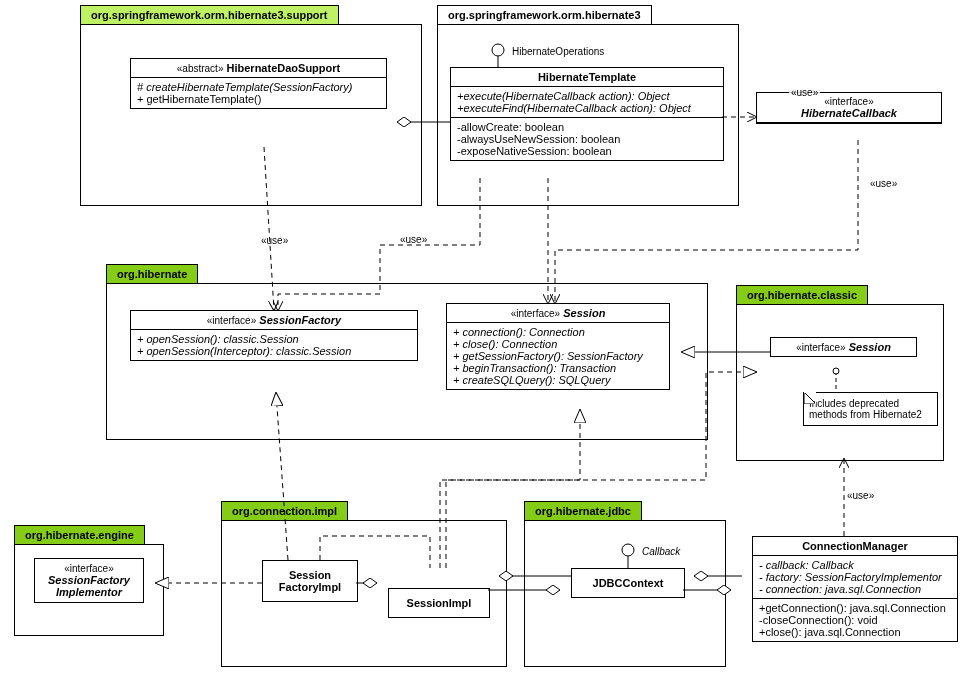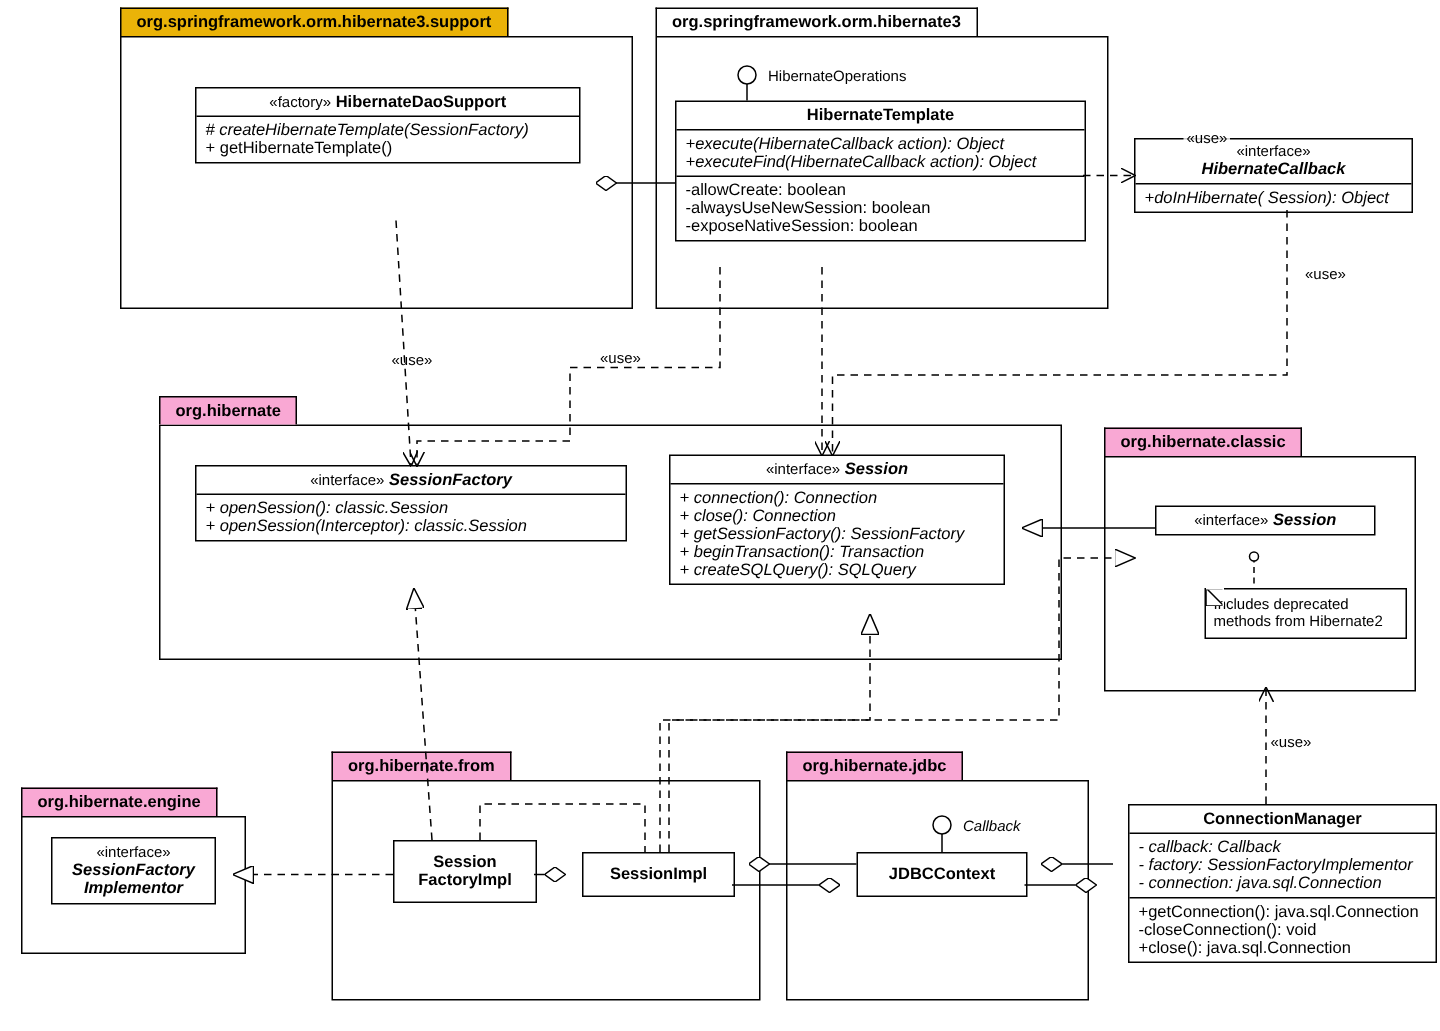--- a/index.html
+++ b/index.html
@@ -1,19 +1,19 @@
 <!DOCTYPE html>
 <html><head>
 <meta charset="utf-8">
 <style>
 body{margin:0;font-family:Arial,sans-serif;font-size:11px;background:#fff;width:960px;height:687px;position:relative}
 .pkg{position:absolute;border:1px solid #000}
 .pkg-tab{position:absolute;top:-20px;left:-1px;border:1px solid #000;border-bottom:none;padding:3px 10px;font-weight:bold;font-size:11px}
-.tab-green{background:#eab308}
-.tab-peach{background:#f9a8d4}
+.tab-green{background:#bef264}
+.tab-peach{background:#84cc16}
 .cls{position:absolute;border:1px solid #000;background:#fff}
 .cls-hdr{border-bottom:1px solid #000;text-align:center;padding:3px 6px}
 .cls-sec{border-bottom:1px solid #000;padding:3px 6px}
 .cls-sec:last-child{border-bottom:none}
 .stereo{font-size:10px}
 .br{display:block}
 svg{position:absolute;top:0;left:0;pointer-events:none}
 .note{position:absolute;border:1px solid #000;background:#fff;padding:5px;font-size:10px}
 .lbl{position:absolute;font-size:10px;background:rgba(255,255,255,0.8);padding:0 2px}
 </style>
@@ -30,33 +30,33 @@
 
 <div class="pkg" style="left:106px;top:283px;width:600px;height:155px">
   <div class="pkg-tab tab-peach">org.hibernate</div>
 </div>
 
 <div class="pkg" style="left:736px;top:304px;width:206px;height:155px">
   <div class="pkg-tab tab-peach">org.hibernate.classic</div>
 </div>
 
 <div class="pkg" style="left:221px;top:520px;width:284px;height:145px">
-  <div class="pkg-tab tab-peach">org.hibernate.from</div>
+  <div class="pkg-tab tab-peach">org.connection.impl</div>
 </div>
 
 <div class="pkg" style="left:524px;top:520px;width:200px;height:145px">
   <div class="pkg-tab tab-peach">org.hibernate.jdbc</div>
 </div>
 
 <div class="pkg" style="left:14px;top:544px;width:148px;height:90px">
   <div class="pkg-tab tab-peach">org.hibernate.engine</div>
 </div>
 
 <div class="cls" style="left:130px;top:58px;width:255px">
-  <div class="cls-hdr"><span class="stereo">«factory»</span> <b>HibernateDaoSupport</b></div>
+  <div class="cls-hdr"><span class="stereo">«abstract»</span> <b>HibernateDaoSupport</b></div>
   <div class="cls-sec">
     <span class="br" style="font-style:italic"># createHibernateTemplate(SessionFactory)</span>
     <span class="br">+ getHibernateTemplate()</span>
   </div>
 </div>
 
 <div class="cls" style="left:450px;top:67px;width:272px">
   <div class="cls-hdr"><b>HibernateTemplate</b></div>
   <div class="cls-sec">
     <span class="br" style="font-style:italic">+execute(HibernateCallback action): Object</span>
@@ -64,21 +64,20 @@
   </div>
   <div class="cls-sec">
     <span class="br">-allowCreate: boolean</span>
     <span class="br">-alwaysUseNewSession: boolean</span>
     <span class="br">-exposeNativeSession: boolean</span>
   </div>
 </div>
 
 <div class="cls" style="left:756px;top:92px;width:184px">
   <div class="cls-hdr"><span class="stereo br">«interface»</span><b><i>HibernateCallback</i></b></div>
-  <div class="cls-sec" style="font-style:italic">+doInHibernate( Session): Object</div>
 </div>
 
 <div class="cls" style="left:130px;top:310px;width:286px">
   <div class="cls-hdr"><span class="stereo">«interface»</span> <b><i>SessionFactory</i></b></div>
   <div class="cls-sec">
     <span class="br" style="font-style:italic">+ openSession(): classic.Session</span>
     <span class="br" style="font-style:italic">+ openSession(Interceptor): classic.Session</span>
   </div>
 </div>
 
@@ -103,21 +102,21 @@
   <svg style="position:absolute;top:-1px;right:-1px;width:12px;height:12px">
       <path d="M0 0 L12 12 L0 12 Z" fill="#fff" stroke="#000"></path>
       <path d="M0 0 L12 0 L12 12" fill="none" stroke="#fff" stroke-width="2"></path>
     </svg>
 </div>
 
 <div class="cls" style="left:262px;top:560px;width:94px">
   <div class="cls-hdr" style="border-bottom:none;padding:8px 4px"><b><span class="br">Session</span><span class="br">FactoryImpl</span></b></div>
 </div>
 
-<div class="cls" style="left:388px;top:568px;width:100px">
+<div class="cls" style="left:388px;top:588px;width:100px">
   <div class="cls-hdr" style="border-bottom:none;padding:8px 4px"><b>SessionImpl</b></div>
 </div>
 
 <div class="cls" style="left:571px;top:568px;width:112px">
   <div class="cls-hdr" style="border-bottom:none;padding:8px 4px"><b>JDBCContext</b></div>
 </div>
 
 <div class="cls" style="left:752px;top:536px;width:204px">
   <div class="cls-hdr"><b>ConnectionManager</b></div>
   <div class="cls-sec">

